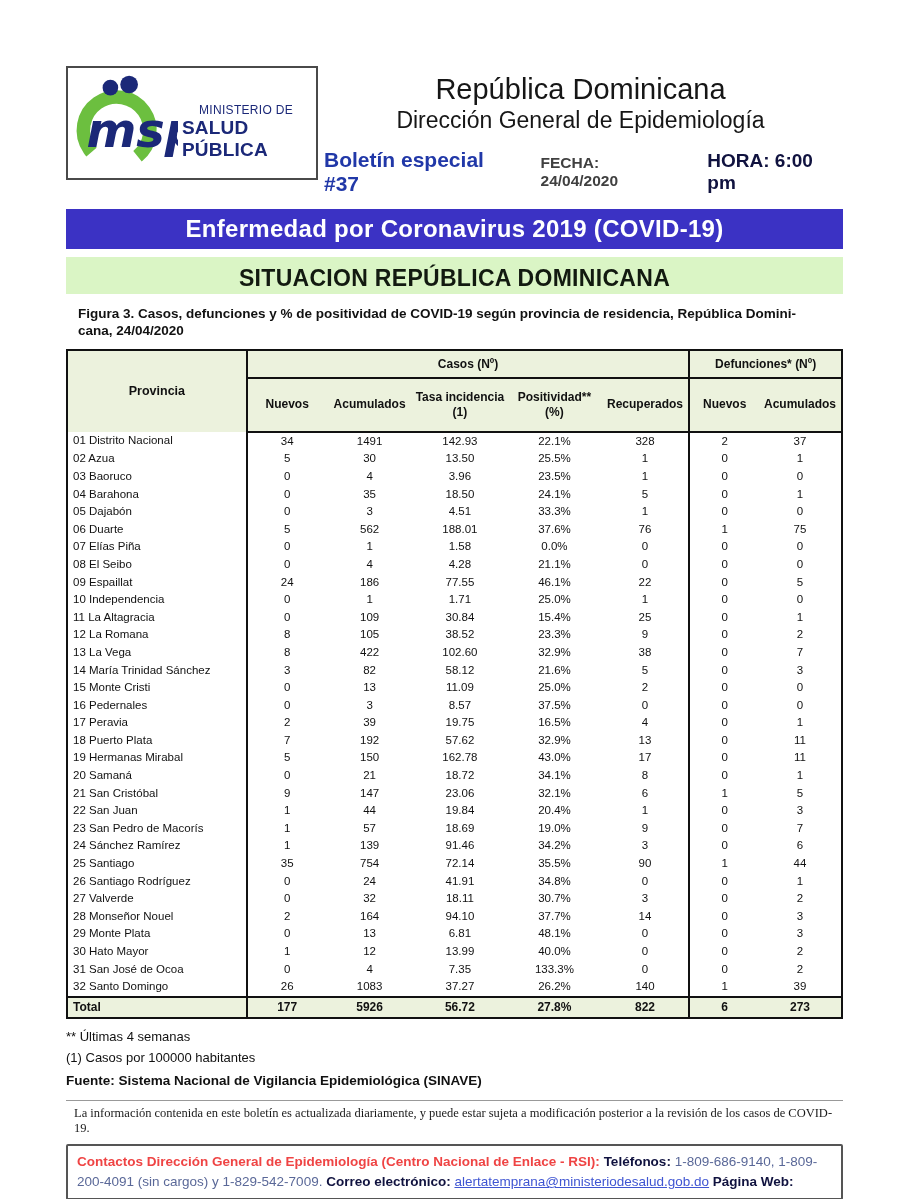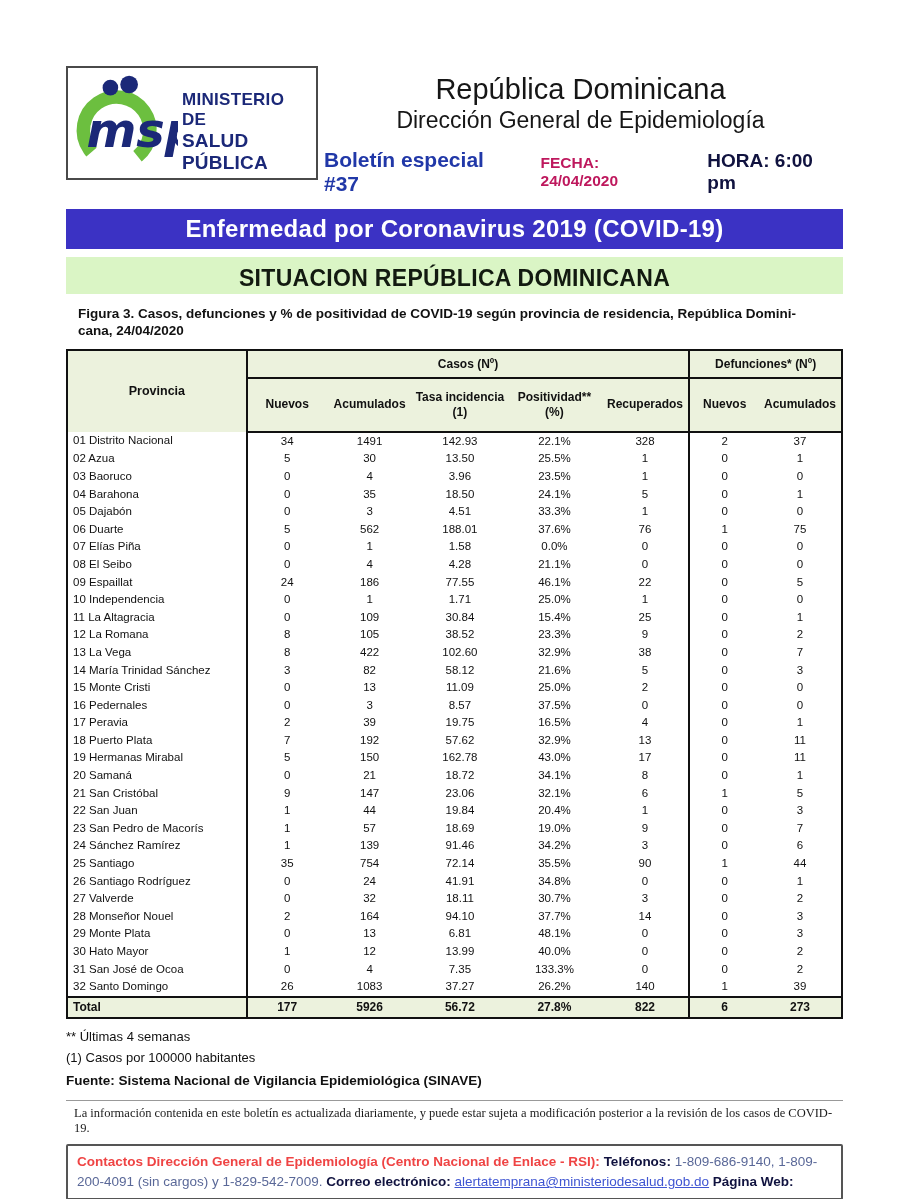--- a/index.html
+++ b/index.html
@@ -11,28 +11,28 @@
   .content{width:777px;}
 
   
   .header-row{display:flex;align-items:flex-start;}
   .logo-box{
     width:252px;height:114px;border:2px solid #4a4a4a;background:#fff;
     display:flex;align-items:center;gap:4px;padding:2px 6px;box-sizing:border-box;flex:none;
   }
   .logo-emblem{width:104px;height:104px;flex:none;}
   .ministry{display:flex;flex-direction:column;align-items:center;color:#1b2878;margin-top:18px;flex:1;}
-  .ministry .m1{font-size:17px;font-weight:bold;letter-spacing:.3px;}
+  .ministry .m1{font-size:12px;font-weight:normal;letter-spacing:.3px;}
   .ministry .m2{font-size:19px;font-weight:bold;letter-spacing:.2px;}
   .head-right{flex:1;padding-top:8px;}
   .h-title1{text-align:center;font-size:29px;color:#161616;line-height:1.1;}
   .h-title2{text-align:center;font-size:23px;color:#161616;line-height:1.25;}
   .bulletin-row{display:flex;align-items:center;margin-top:13px;padding-left:6px;}
   .bulletin{font-size:21px;font-weight:bold;color:#2138a8;}
-  .fecha{font-size:15.5px;font-weight:bold;color:#be185d;margin-left:21px;}
+  .fecha{font-size:15.5px;font-weight:bold;color:#404040;margin-left:21px;}
   .hora{font-size:19px;font-weight:bold;color:#10123f;margin-left:30px;}
 
   
   .bar-blue{
     margin-top:13px;height:40px;background:#3b32c4;color:#ffffff;
     font-size:24px;font-weight:bold;text-align:center;line-height:40px;letter-spacing:.3px;
   }
   .bar-green{
     margin-top:8px;height:37px;background:#daf5c5;color:#121a10;
     font-size:23px;font-weight:bold;text-align:center;line-height:42px;letter-spacing:.3px;

